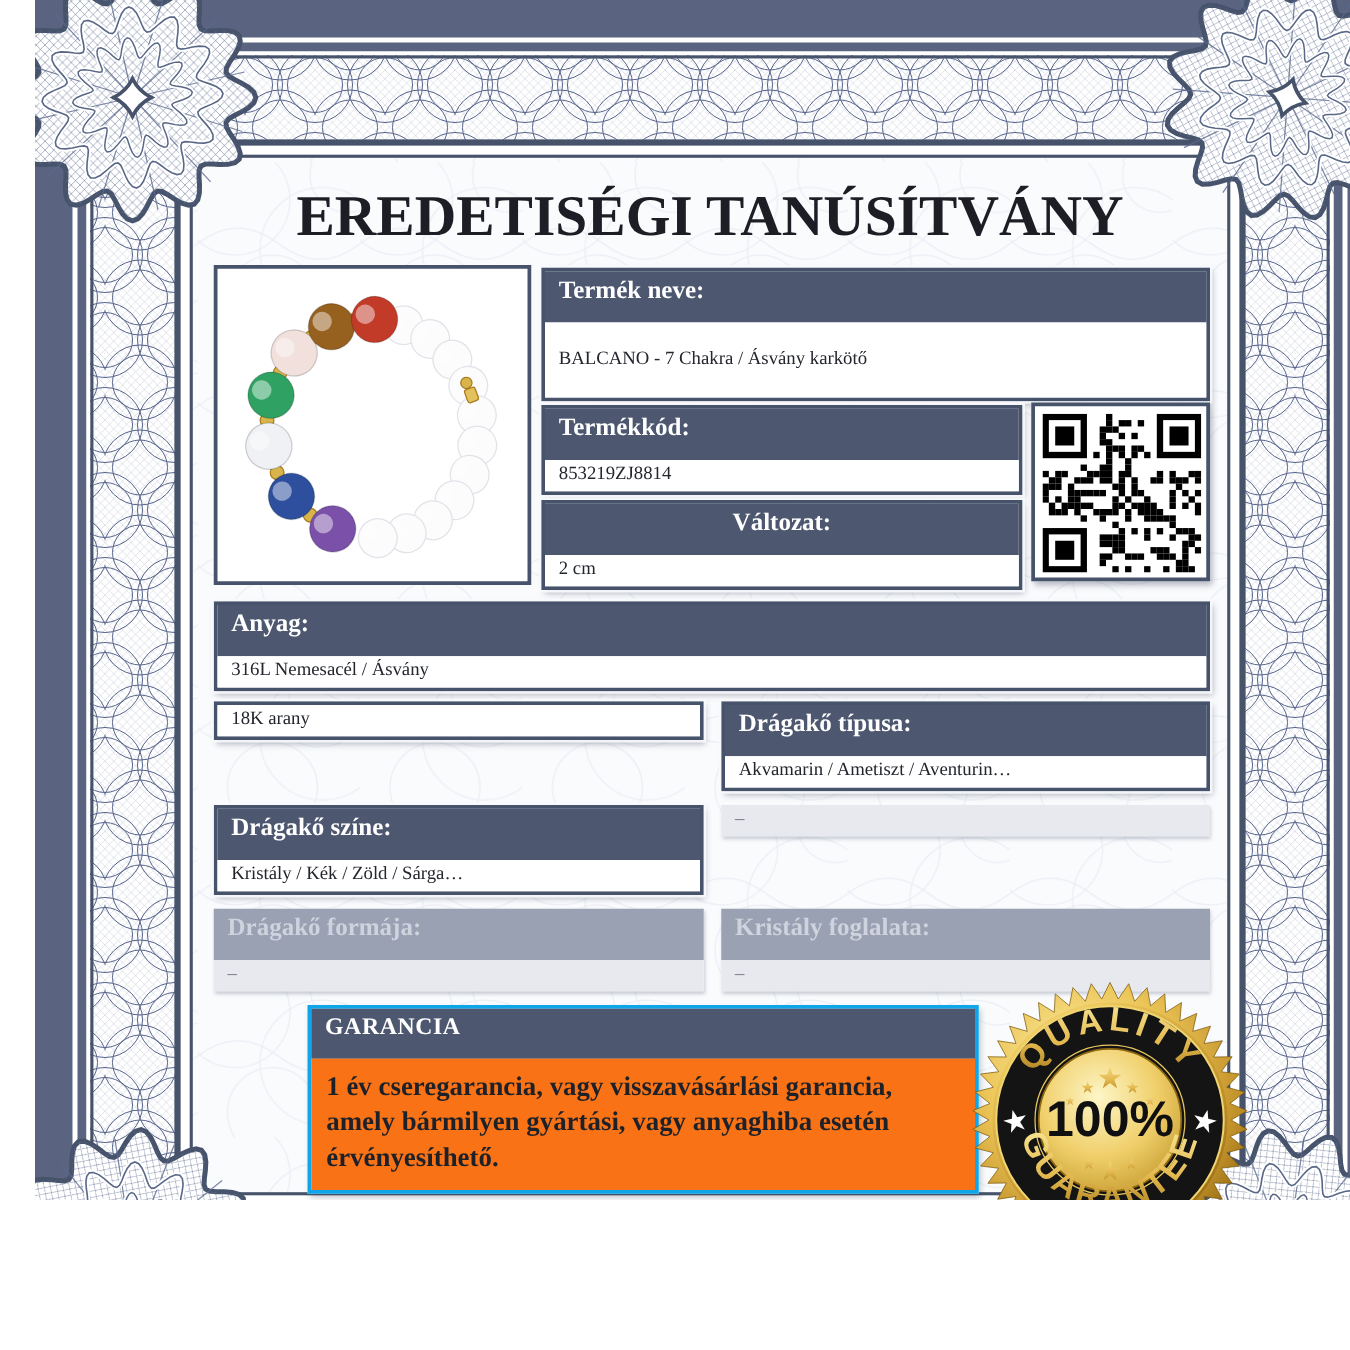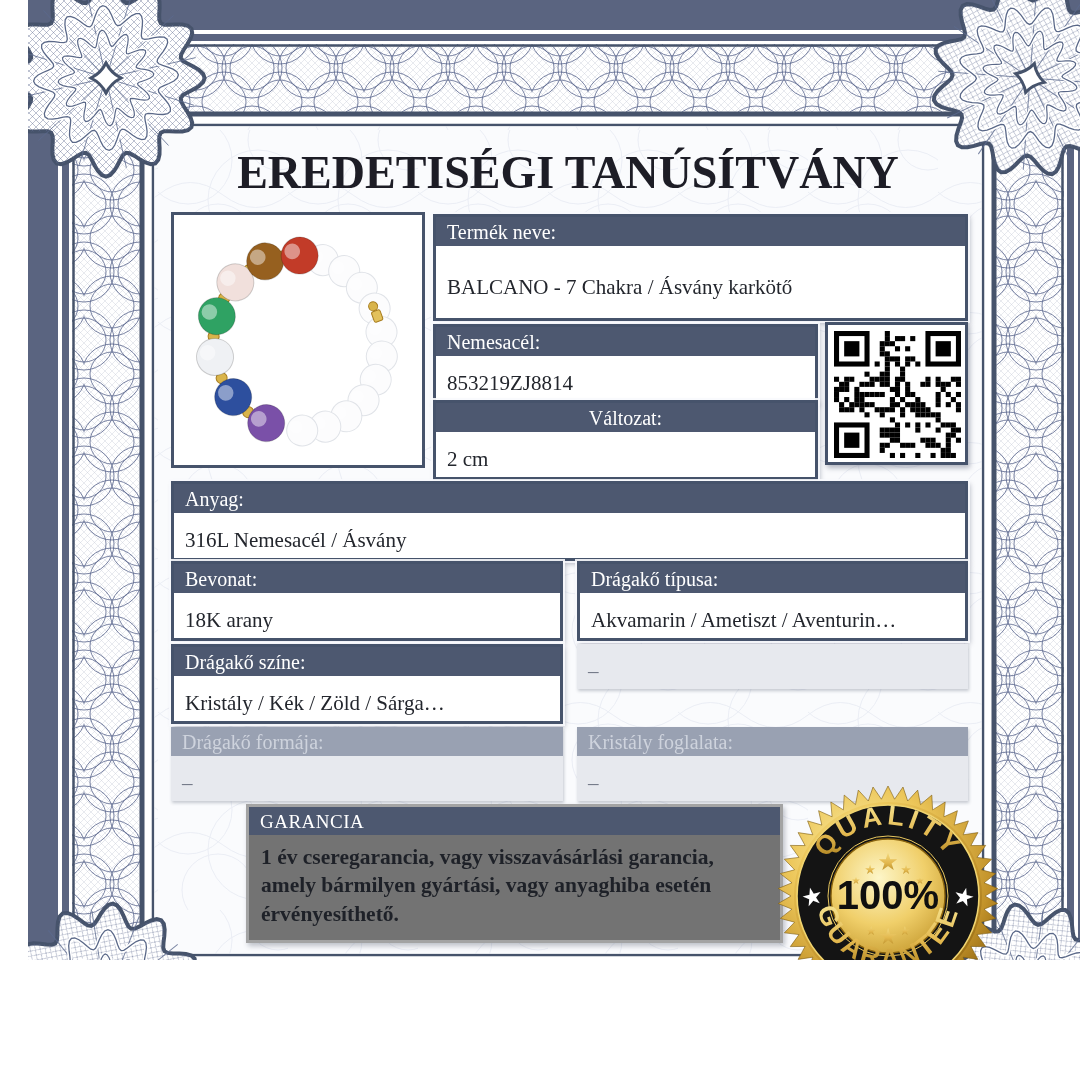--- a/index.html
+++ b/index.html
@@ -4,38 +4,38 @@
 <style>
   html,body{margin:0;padding:0;}
   .page{position:relative;width:1080px;height:960px;overflow:hidden;background:#5a6480;
         font-family:"Liberation Serif","DejaVu Serif",serif;margin-left:28px;}
   .layer{position:absolute;left:0;top:0;}
   .title{position:absolute;left:0;top:146px;width:1080px;text-align:center;
          font-size:46px;font-weight:bold;color:#1d1d26;letter-spacing:0px;}
   
   .field{position:absolute;border:3px solid #46536b;outline:2px solid rgba(248,250,253,.9);
          box-shadow:2px 3px 5px rgba(45,55,80,.35);background:#fff;box-sizing:border-box;}
-  .fh{background:#4d5870;color:#ffffff;font-weight:normal;font-size:20px;
-      padding:4px 11px 2px 11px;white-space:nowrap;overflow:hidden;}
-  .fv{background:#ffffff;color:#23262d;font-size:21px;padding:15px 11px 5px 11px;
+  .fh{background:#4d5870;color:#ffffff;font-weight:bold;font-size:20px;
+      padding:4px 11px 14px 11px;white-space:nowrap;overflow:hidden;}
+  .fv{background:#ffffff;color:#23262d;font-size:15px;padding:3px 11px 5px 11px;
       white-space:nowrap;overflow:hidden;display:flex;align-items:center;}
   .fv.tall{height:52px;}
   .field.off{border:none;outline:none;box-shadow:1px 2px 3px rgba(45,55,80,.25);}
   .field.off .fh{background:#99a1b2;color:#ced3dd;}
   .field.off .fv{background:#e7e9ee;color:#6f7584;}
   .photo-box{position:absolute;left:143px;top:212px;width:254px;height:256px;
              border:3px solid #46536b;background:#fff;box-sizing:border-box;padding:4px;}
   .qr-box{position:absolute;left:797px;top:322px;width:143px;height:143px;
           border:3px solid #46536b;background:#fff;box-sizing:border-box;padding:6px;
           box-shadow:2px 3px 5px rgba(45,55,80,.35);}
-  .warranty{position:absolute;left:218px;top:804px;width:537px;border:3px solid #a3a3a3;
+  .warranty{position:absolute;left:218px;top:804px;width:537px;border:3px solid #0ea5e9;
             background:#fff;box-sizing:border-box;box-shadow:2px 3px 5px rgba(45,55,80,.3);}
   .warranty .fh{font-size:19px;letter-spacing:.5px;}
   .warranty .wtext{font-size:21.5px;font-weight:bold;color:#1e2128;line-height:1.32;
-                   padding:8px 12px 12px 12px;background:#737373;}
+                   padding:8px 12px 12px 12px;background:#f97316;}
   .badge{position:absolute;left:746px;top:782px;width:228px;height:228px;}
   .badge text{font-family:"Liberation Sans","DejaVu Sans",sans-serif;font-weight:bold;}
   svg{display:block;}
 </style>
 </head>
 <body>
 
 <div class="page">
 
   <svg class="layer" width="1080" height="1080" viewBox="0 0 1080 1080" aria-hidden="true">
@@ -232,21 +232,21 @@
         </g>
       </svg>
   </div>
 
   <div class="field" style="left:405px;top:214px;width:535px;">
     <div class="fh">Termék neve:</div>
     <div class="fv tall">BALCANO - 7 Chakra / Ásvány karkötő</div>
   </div>
 
   <div class="field" style="left:405px;top:324px;width:385px;">
-    <div class="fh">Nemesacél:</div>
+    <div class="fh">Termékkód:</div>
     <div class="fv">853219ZJ8814</div>
   </div>
 
   <div class="field" style="left:405px;top:400px;width:385px;text-align:center;">
     <div class="fh">Változat:</div>
     <div class="fv">2 cm</div>
   </div>
 
   <div class="qr-box">
     <svg id="qr" width="127" height="127" viewBox="0 0 125 125">
@@ -435,21 +435,20 @@
         <rect x="115" y="120" width="5" height="5" fill="#000"></rect>
       </svg>
   </div>
 
   <div class="field" style="left:143px;top:481px;width:797px;">
     <div class="fh">Anyag:</div>
     <div class="fv">316L Nemesacél / Ásvány</div>
   </div>
 
   <div class="field" style="left:143px;top:561px;width:392px;">
-    <div class="fh">Bevonat:</div>
     <div class="fv">18K arany</div>
   </div>
   <div class="field" style="left:549px;top:561px;width:391px;">
     <div class="fh">Drágakő típusa:</div>
     <div class="fv">Akvamarin / Ametiszt / Aventurin…</div>
   </div>
 
   <div class="field" style="left:143px;top:644px;width:392px;">
     <div class="fh">Drágakő színe:</div>
     <div class="fv">Kristály / Kék / Zöld / Sárga…</div>

